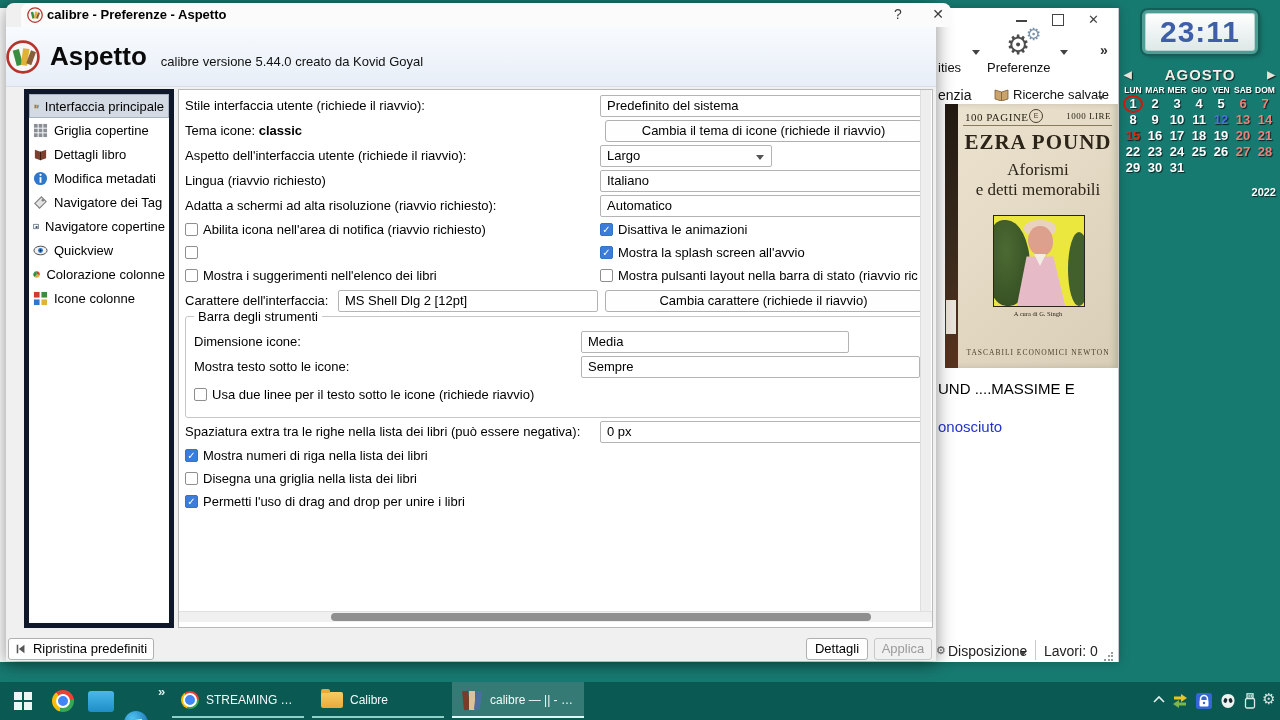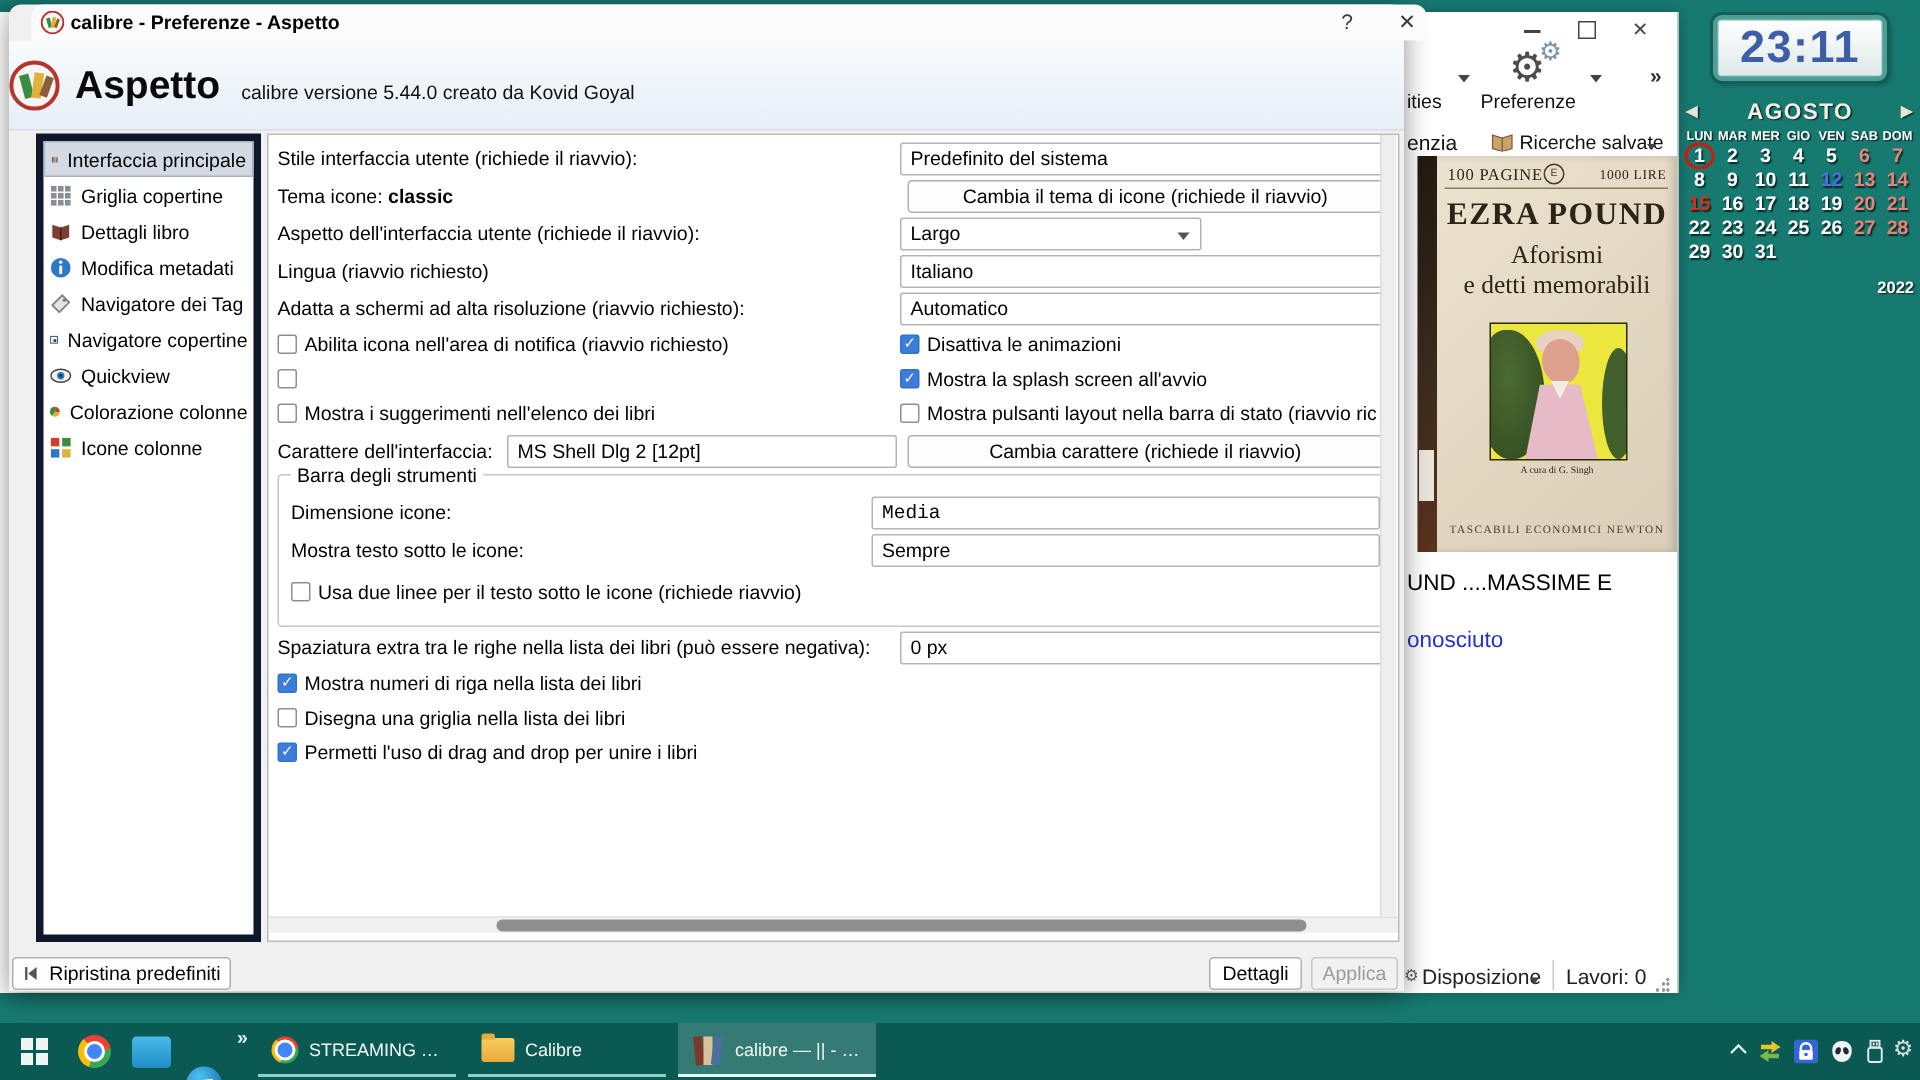--- a/index.html
+++ b/index.html
@@ -286,21 +286,21 @@
 
   <div class="content">
 
     <span class="flabel" style="left:6px;top:5px;">Stile interfaccia utente (richiede il riavvio):</span>
     <div class="combo" style="left:421px;top:5px;width:322px;">Predefinito del sistema</div>
 
     <span class="flabel" style="left:6px;top:30px;"><span>Tema icone:</span>&nbsp;<b>classic</b></span>
     <div class="pbtn" style="left:426px;top:30px;width:317px;">Cambia il tema di icone (richiede il riavvio)</div>
 
     <span class="flabel" style="left:6px;top:55px;">Aspetto dell'interfaccia utente (richiede il riavvio):</span>
-    <div class="combo" style="left:421px;top:55px;width:201px;"><span>Largo</span><span class="combo-arrow"></span></div>
+    <div class="combo" style="left:421px;top:55px;width:172px;"><span>Largo</span><span class="combo-arrow"></span></div>
 
     <span class="flabel" style="left:6px;top:80px;">Lingua (riavvio richiesto)</span>
     <div class="combo" style="left:421px;top:80px;width:322px;">Italiano</div>
 
     <span class="flabel" style="left:6px;top:105px;">Adatta a schermi ad alta risoluzione (riavvio richiesto):</span>
     <div class="combo" style="left:421px;top:105px;width:322px;">Automatico</div>
 
     <div class="cbrow" style="left:6px;top:130px;text-align:center;">
         <span class="cbx"></span>
         <span class="cb-label">Abilita icona nell'area di notifica (riavvio richiesto)</span>
@@ -325,21 +325,21 @@
         <span class="cb-label">Mostra pulsanti layout nella barra di stato (riavvio ric</span>
       </div>
 
     <span class="flabel" style="left:6px;top:200px;">Carattere dell'interfaccia:</span>
     <div class="lineedit" style="left:159px;top:200px;width:260px;">MS Shell Dlg 2 [12pt]</div>
     <div class="pbtn" style="left:426px;top:200px;width:317px;">Cambia carattere (richiede il riavvio)</div>
 
     <div class="group" style="left:6px;top:226px;width:737px;height:100px;">
       <span class="group-title">Barra degli strumenti</span>
       <span class="flabel" style="left:8px;top:14px;">Dimensione icone:</span>
-      <div class="combo" style="left:395px;top:14px;width:339px;font-family:Liberation Mono, monospace;">Media</div>
+      <div class="combo" style="left:395px;top:14px;width:268px;">Media</div>
       <span class="flabel" style="left:8px;top:39px;">Mostra testo sotto le icone:</span>
       <div class="combo" style="left:395px;top:39px;width:339px;">Sempre</div>
       <div class="cbrow" style="left:8px;top:68px;text-align:center;">
           <span class="cbx"></span>
           <span class="cb-label">Usa due linee per il testo sotto le icone (richiede riavvio)</span>
         </div>
     </div>
 
     <span class="flabel" style="left:6px;top:331px;">Spaziatura extra tra le righe nella lista dei libri (può essere negativa):</span>
     <div class="spin" style="left:421px;top:331px;width:322px;">0 px</div>

